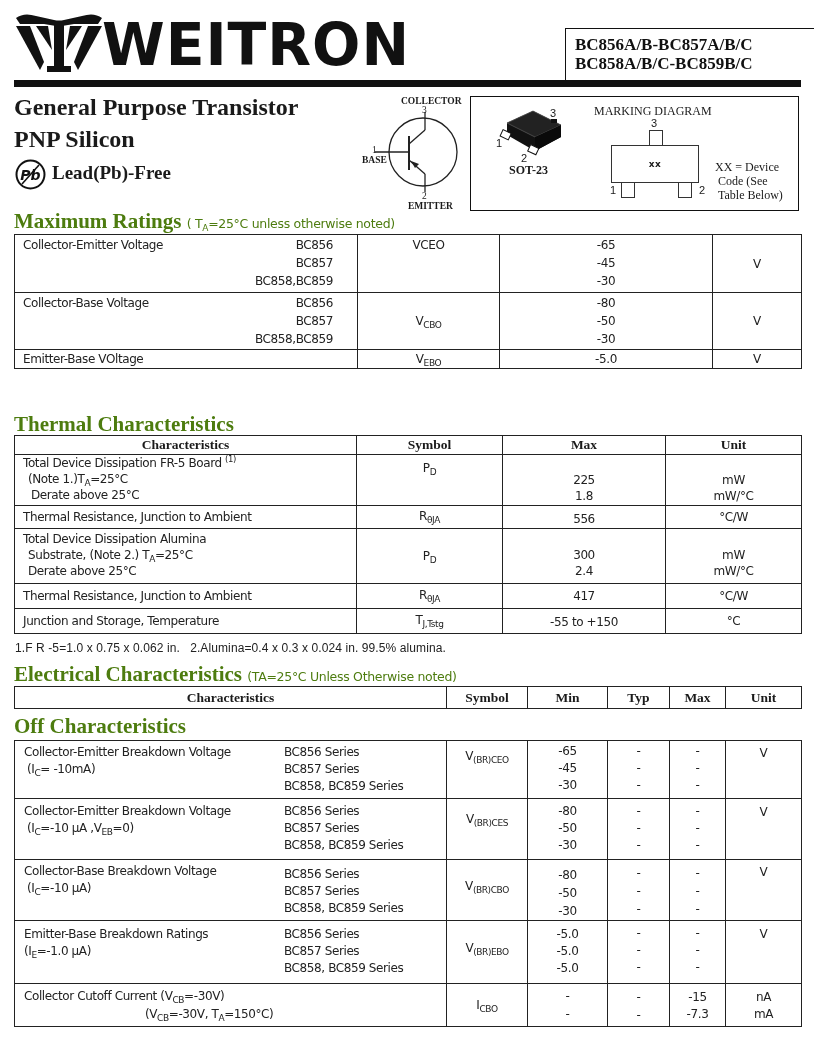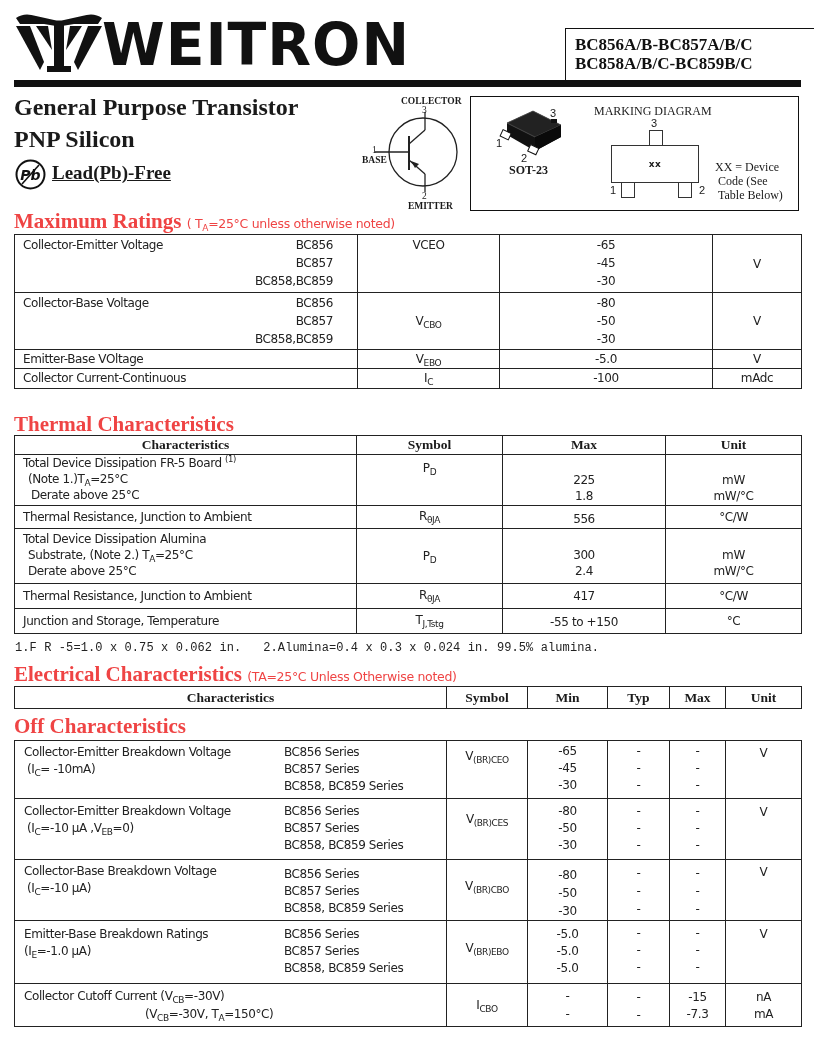--- a/index.html
+++ b/index.html
@@ -12,45 +12,45 @@
   #logo { left: 14px; top: 12px; width: 400px; height: 64px; }
   #brand-text { left: 102px; top: 14px; font-family: "DejaVu Sans", sans-serif; font-weight: bold; font-size: 58px; letter-spacing: 1px; line-height: 62px; color: #111; transform: scaleX(0.98); transform-origin: left; }
   #header-bar { left: 14px; top: 80px; width: 787px; height: 7px; background: #111; }
   #part-box { left: 565px; top: 28px; width: 284px; height: 54px; border: 1px solid #111; border-bottom: none; padding: 6px 0 0 9px; }
   #part-box div { font-family: "Liberation Serif", serif; font-weight: bold; font-size: 17px; line-height: 19px; color: #111; }
 
   
   #title1 { left: 14px; top: 92px; font-family: "Liberation Serif", serif; font-weight: bold; font-size: 24px; line-height: 30px; }
   #title2 { left: 14px; top: 124px; font-family: "Liberation Serif", serif; font-weight: bold; font-size: 24px; line-height: 30px; }
   #pb-icon { left: 15px; top: 159px; width: 31px; height: 31px; }
-  #leadfree { left: 52px; top: 161px; font-family: "Liberation Serif", serif; font-weight: bold; font-size: 19px; line-height: 24px; text-decoration: underline; }
+  #leadfree { left: 52px; top: 161px; font-family: "Liberation Serif", serif; font-weight: bold; font-size: 19px; line-height: 24px; }
 
   
   #symbol { left: 355px; top: 94px; width: 112px; height: 120px; }
   .tiny-label { font-family: "Liberation Serif", serif; font-weight: bold; font-size: 9.5px; }
 
   
   #mark-box { left: 470px; top: 96px; width: 329px; height: 115px; border: 1px solid #111; }
 
   
-  .sect { font-family: "Liberation Serif", serif; font-weight: bold; font-size: 21px; line-height: 24px; color: #ef4444; white-space: nowrap; }
+  .sect { font-family: "Liberation Serif", serif; font-weight: bold; font-size: 21px; line-height: 24px; color: #4d7c0f; white-space: nowrap; }
   .sect .note { font-family: "DejaVu Sans", sans-serif; font-weight: normal; font-size: 12.5px; letter-spacing: -0.3px; }
 
   
   table { position: absolute; border-collapse: collapse; table-layout: fixed; }
   td, th { border: 1px solid #222; vertical-align: top; }
   th { font-family: "Liberation Serif", serif; font-weight: bold; font-size: 13.5px; text-align: center; padding: 1px 2px; height: 19px; vertical-align: middle; }
   td { font-family: "DejaVu Sans", sans-serif; font-size: 12px; letter-spacing: -0.4px; line-height: 18px; color: #222; }
   td.c { text-align: center; }
   .ln { display: block; }
   sub { font-size: 9px; vertical-align: -3px; line-height: 0; }
   sup { font-size: 8.5px; vertical-align: 5px; line-height: 0; }
   .flexrow { display: flex; }
 
-  #footnote { left: 15px; top: 641px; font-family: Liberation Mono, monospace; font-size: 12px; letter-spacing: 0.1px; color: #222; }
+  #footnote { left: 15px; top: 641px; font-family: Liberation Sans, sans-serif; font-size: 12px; letter-spacing: 0.1px; color: #222; }
 </style>
 </head>
 <body>
 
 <svg id="logo" class="abs" viewBox="0 0 90 64" style="width:90px;height:64px;">
   <path d="M2 6 Q10 0 22 4 L40 8 Q45 9 50 8 L68 4 Q80 0 88 6 L84 12 L60 12 L48 14 L42 14 L30 12 L6 12 Z" fill="#111"></path>
   <path d="M2 14 L16 14 L30 50 L26 58 Z" fill="#111"></path>
   <path d="M22 14 L34 14 L38 38 Z" fill="#111"></path>
   <rect x="40" y="12" width="10" height="44" fill="#111"></rect>
   <rect x="33" y="54" width="24" height="6" fill="#111"></rect>
@@ -172,26 +172,20 @@
       <span class="ln">-50</span>
       <span class="ln">-30</span>
     </td>
     <td class="c" style="vertical-align:middle">V</td>
   </tr>
   <tr style="height:19px">
     <td style="padding:0 8px">Emitter-Base VOltage</td>
     <td class="c">V<sub>EBO</sub></td>
     <td class="c">-5.0</td>
     <td class="c">V</td>
-  </tr>
-  <tr style="height:20px">
-    <td style="padding:0 8px">Collector Current-Continuous</td>
-    <td class="c">I<sub>C</sub></td>
-    <td class="c">-100</td>
-    <td class="c">mAdc</td>
   </tr>
 </tbody>
   </table>
 
 <div class="abs sect" style="left:14px;top:412px">Thermal Characteristics</div>
 
 <table style="left:14px;top:435px;width:787px">
   <colgroup>
       <col style="width:342px">
       <col style="width:146px">

